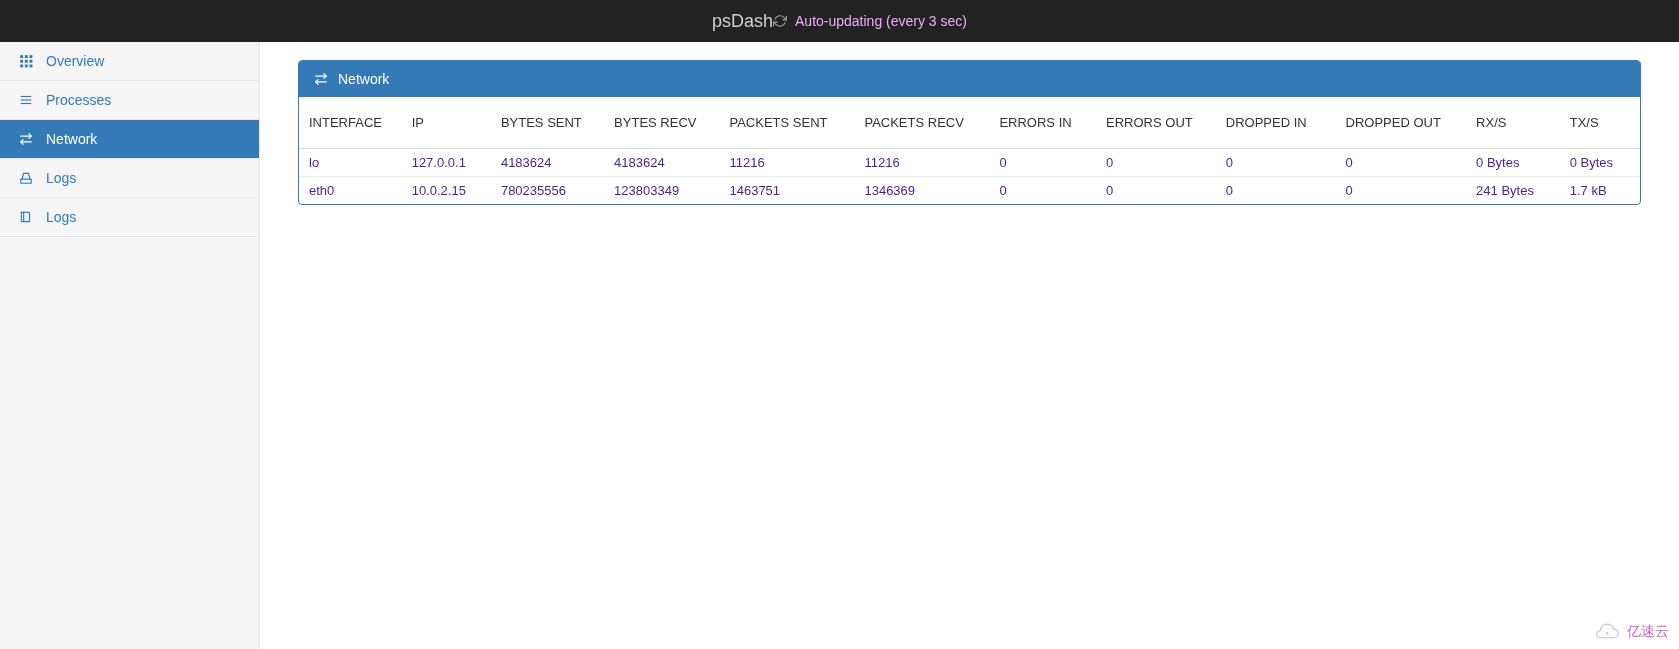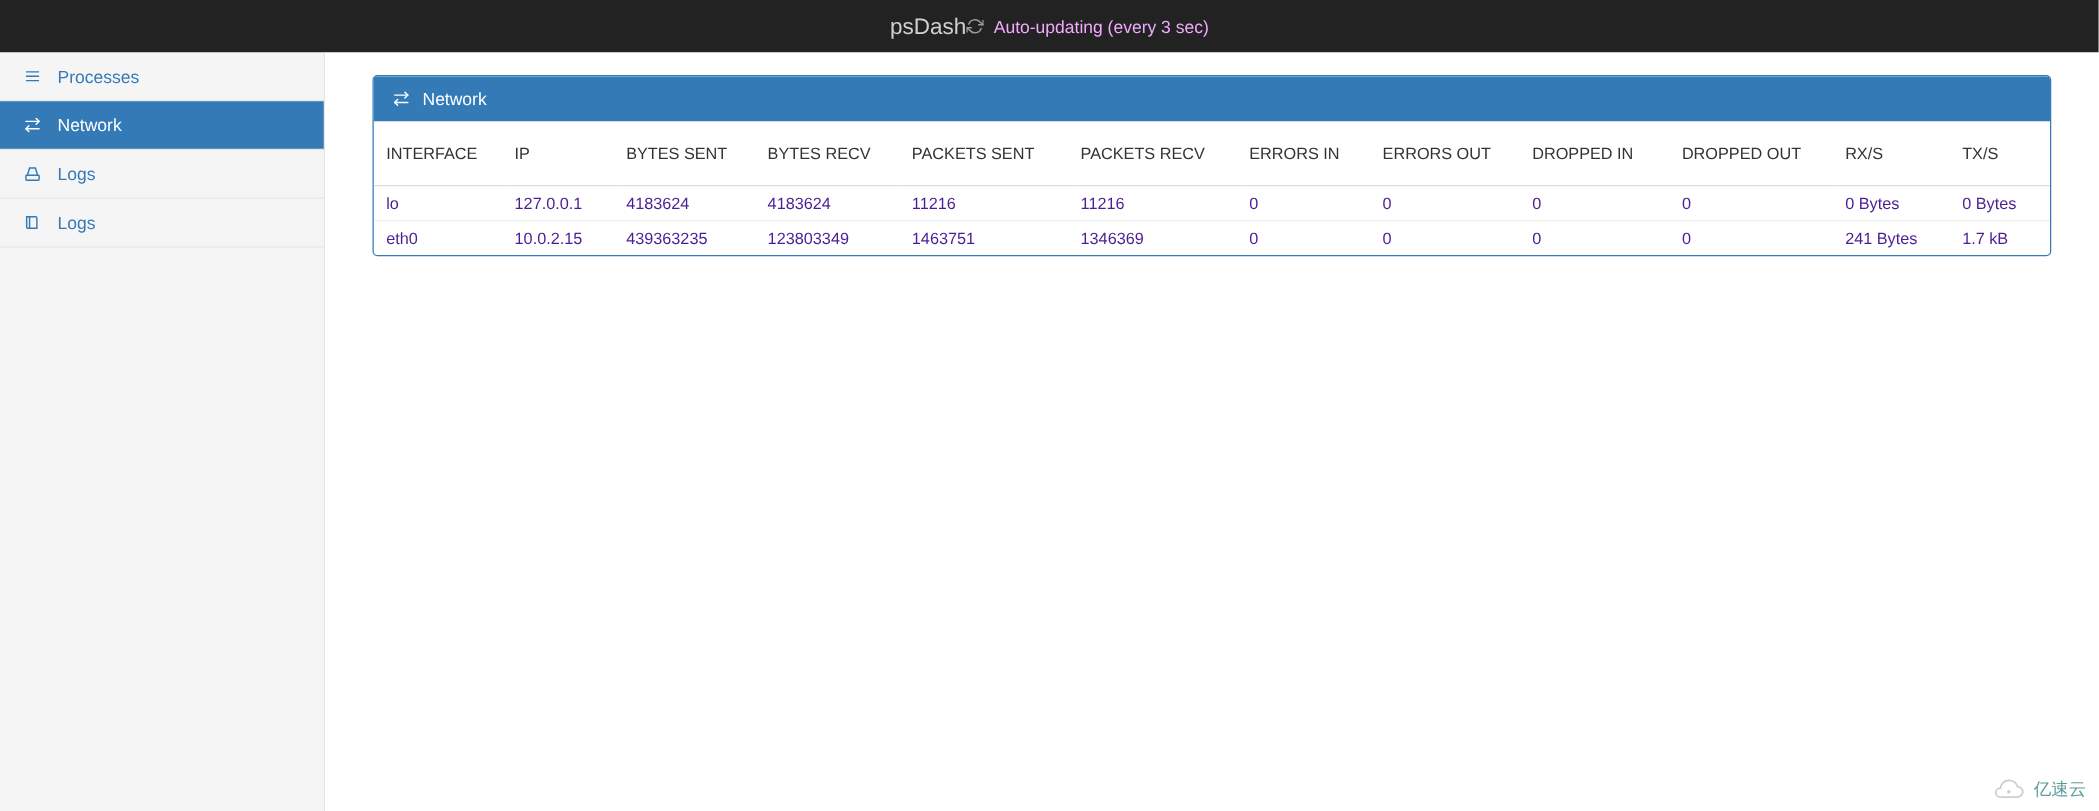--- a/index.html
+++ b/index.html
@@ -78,21 +78,21 @@
     border-top: 1px solid #eee;
     color: #4c1d95;
     white-space: nowrap;
   }
   table.network th:first-child,
   table.network td:first-child { padding-left: 10px; }
   .watermark {
     position: fixed;
     right: 10px;
     bottom: 8px;
-    color: #0f766e;
+    color: #a21caf;
     font-size: 14px;
     display: flex;
     align-items: center;
     gap: 6px;
     opacity: 0.7;
     pointer-events: none;
   }
   svg { display: block; }
 </style>
 </head>
@@ -109,20 +109,36 @@
           <path d="M20.49 15a9 9 0 0 1-14.85 3.36L1 14"></path>
         </svg>
     </span>
     <span>Auto-updating (every 3 sec)</span>
   </div>
 </div>
 
 <div class="content-wrap">
   <div class="sidebar">
 
+    <div class="sidebar-item">
+      <span class="icon">
+        <svg width="14" height="14" viewBox="0 0 24 24" fill="currentColor">
+            <rect x="2" y="2" width="5" height="5"></rect>
+            <rect x="10" y="2" width="5" height="5"></rect>
+            <rect x="18" y="2" width="5" height="5"></rect>
+            <rect x="2" y="10" width="5" height="5"></rect>
+            <rect x="10" y="10" width="5" height="5"></rect>
+            <rect x="18" y="10" width="5" height="5"></rect>
+            <rect x="2" y="18" width="5" height="5"></rect>
+            <rect x="10" y="18" width="5" height="5"></rect>
+            <rect x="18" y="18" width="5" height="5"></rect>
+          </svg>
+      </span>
+      <span>Overview</span>
+    </div>
 
     <div class="sidebar-item">
       <span class="icon">
         <svg width="14" height="14" viewBox="0 0 24 24" fill="none" stroke="currentColor" stroke-width="2">
             <line x1="3" y1="6" x2="21" y2="6"></line>
             <line x1="3" y1="12" x2="21" y2="12"></line>
             <line x1="3" y1="18" x2="21" y2="18"></line>
           </svg>
       </span>
       <span>Processes</span>
@@ -217,21 +233,21 @@
             <td>0</td>
             <td>0</td>
             <td>0</td>
             <td>0</td>
             <td>0 Bytes</td>
             <td>0 Bytes</td>
           </tr>
           <tr>
             <td>eth0</td>
             <td>10.0.2.15</td>
-            <td>439363235</td>
+            <td>780235556</td>
             <td>123803349</td>
             <td>1463751</td>
             <td>1346369</td>
             <td>0</td>
             <td>0</td>
             <td>0</td>
             <td>0</td>
             <td>241 Bytes</td>
             <td>1.7 kB</td>
           </tr>

